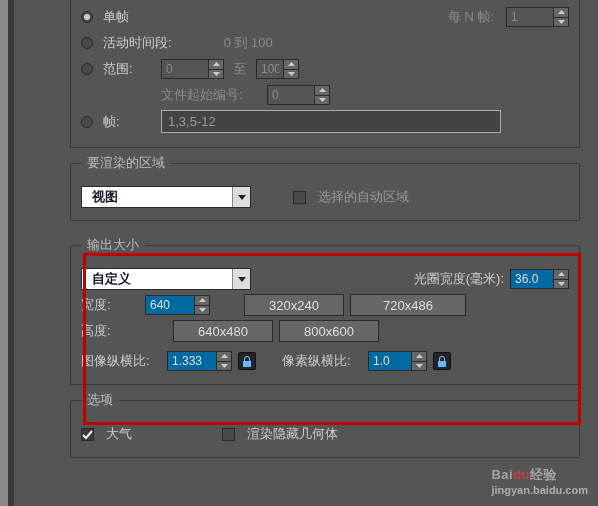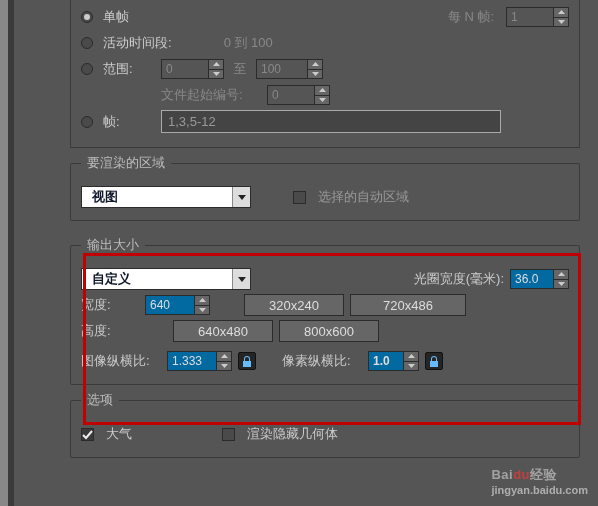--- a/index.html
+++ b/index.html
@@ -86,21 +86,21 @@
               </span>
               <span>
                 <svg viewBox="0 0 7 4">
                   <path d="M0 0L3.5 4 7 0z" fill="#ccc"></path>
                 </svg>
               </span>
             </div>
           </div>
   <span class="lbl g" style="min-width:20px;text-align:center">至</span>
   <div class="spin">
-            <input disabled="" style="background: rgb(85, 85, 85); color: rgb(136, 136, 136); width: 52px;" value="100">
+            <input disabled="" style="background: rgb(85, 85, 85); color: rgb(136, 136, 136); width: 28px;" value="100">
             <div class="btns">
               <span>
                 <svg viewBox="0 0 7 4">
                   <path d="M0 4L3.5 0 7 4z" fill="#ccc"></path>
                 </svg>
               </span>
               <span>
                 <svg viewBox="0 0 7 4">
                   <path d="M0 0L3.5 4 7 0z" fill="#ccc"></path>
                 </svg>
@@ -226,21 +226,21 @@
             </div>
           </div>
   <span class="lock">
             <svg width="10" height="11" viewBox="0 0 10 11">
               <path d="M2 5V3a3 3 0 016 0v2h1v6H1V5h1zm1 0h4V3a2 2 0 00-4 0v2z" fill="#6bf"></path>
             </svg>
           </span>
   <span style="width:14px"></span>
   <span class="lbl" style="min-width:80px">像素纵横比:</span>
   <div class="spin">
-            <input style="width: 36px; font-weight: bold;" value="1.0">
+            <input style="width: 44px;" value="1.0">
             <div class="btns">
               <span>
                 <svg viewBox="0 0 7 4">
                   <path d="M0 4L3.5 0 7 4z" fill="#ccc"></path>
                 </svg>
               </span>
               <span>
                 <svg viewBox="0 0 7 4">
                   <path d="M0 0L3.5 4 7 0z" fill="#ccc"></path>
                 </svg>

